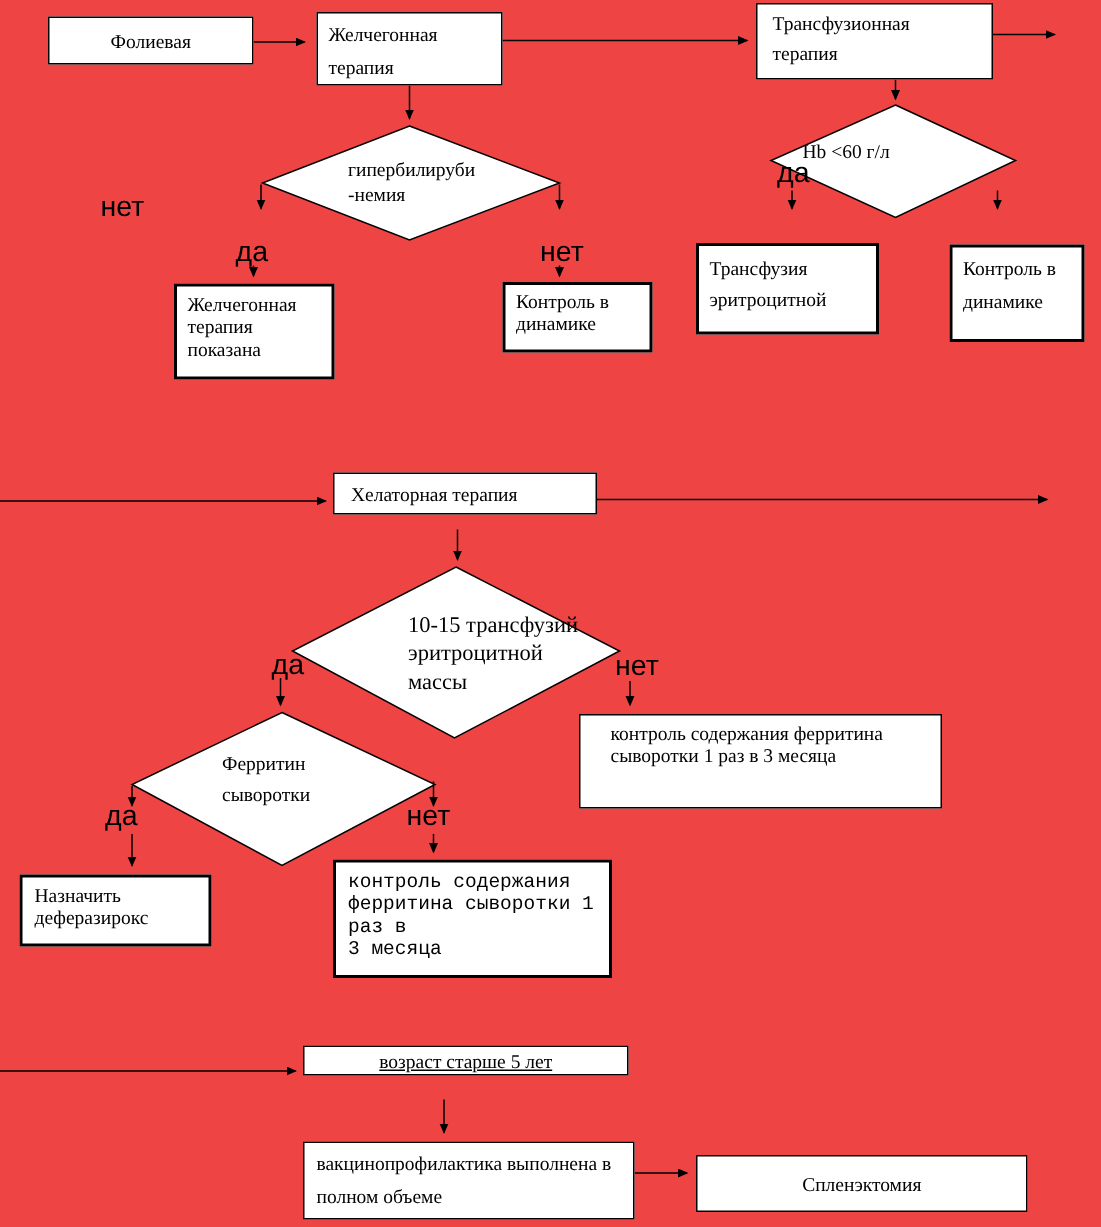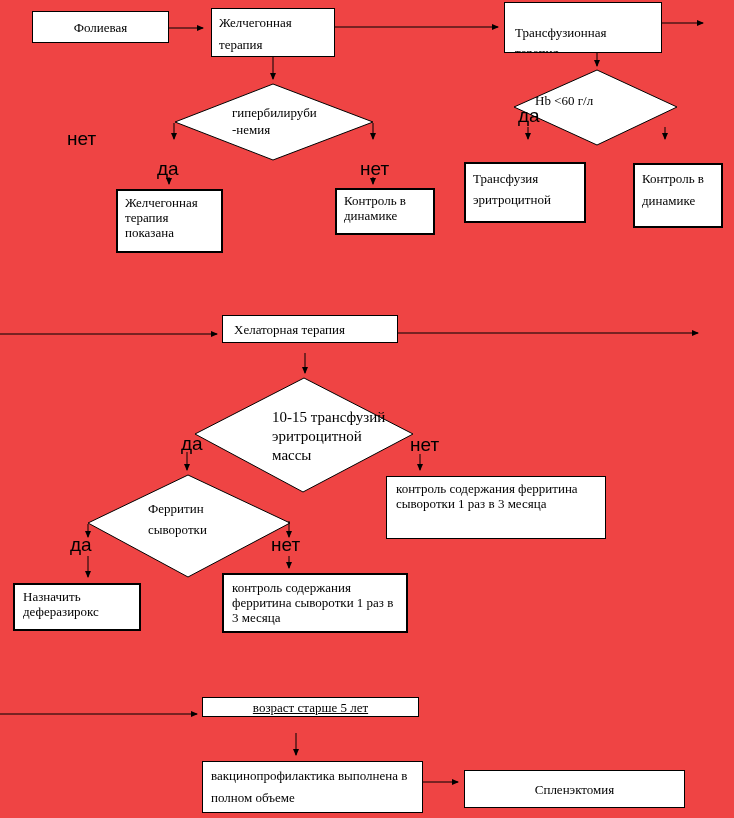--- a/index.html
+++ b/index.html
@@ -58,45 +58,45 @@
     <line x1="0" y1="714" x2="197" y2="714" stroke="#000" marker-end="url(#ah)"></line>
     <line x1="296" y1="733" x2="296" y2="755" stroke="#000" marker-end="url(#ah)"></line>
     <line x1="423" y1="782" x2="458" y2="782" stroke="#000" marker-end="url(#ah)"></line>
   </svg>
 
   <div class="box cc" style="left:32px;top:11px;width:137px;height:32px;">Фолиевая</div>
 
   <div class="box lh22" style="left:211px;top:8px;width:124px;height:49px;padding:3px 7px;">Желчегонная
 терапия</div>
 
-  <div class="box lh20" style="left:504px;top:2px;width:158px;height:51px;padding:20px 10px;">Трансфузионная
+  <div class="box lh20" style="left:504px;top:2px;width:158px;height:51px;padding:3px 10px;">Трансфузионная
 терапия</div>
 
   <div class="box b2 lh15" style="left:116px;top:189px;width:107px;height:64px;padding:4px 7px;">Желчегонная
 терапия
 показана</div>
 
   <div class="box b2 lh15" style="left:335px;top:188px;width:100px;height:47px;padding:3px 7px;">Контроль в
 динамике</div>
 
   <div class="box b2 lh21" style="left:464px;top:162px;width:122px;height:61px;padding:4px 7px;">Трансфузия
 эритроцитной</div>
 
   <div class="box b2 lh22" style="left:633px;top:163px;width:90px;height:65px;padding:3px 7px;">Контроль в
 динамике</div>
 
   <div class="box vc" style="left:222px;top:315px;width:176px;height:28px;padding:0 11px;">Хелаторная терапия</div>
 
-  <div class="box lh15" style="left:386px;top:476px;width:220px;height:63px;padding:4px 9px;">контроль содержания ферритина
+  <div class="box lh15" style="left:386px;top:476px;width:242px;height:63px;padding:4px 20px;">контроль содержания ферритина
 сыворотки 1 раз в 3 месяца</div>
 
   <div class="box b2 lh15" style="left:13px;top:583px;width:128px;height:48px;padding:4px 8px;">Назначить
 деферазирокс</div>
 
-  <div class="box b2 lh15" style="left:222px;top:573px;width:186px;height:60px;padding:5px 8px;">контроль содержания
+  <div class="box b2 lh15" style="left:222px;top:573px;width:186px;height:79px;padding:5px 8px;font-family:Liberation Mono, monospace;">контроль содержания
 ферритина сыворотки 1 раз в
 3 месяца</div>
 
   <div class="box cc" style="left:202px;top:697px;width:217px;height:20px;text-decoration:underline;">возраст старше 5 лет</div>
 
   <div class="box lh22" style="left:202px;top:761px;width:221px;height:52px;padding:3px 8px;">вакцинопрофилактика выполнена в
 полном объеме</div>
 
   <div class="box cc" style="left:464px;top:770px;width:221px;height:38px;">Спленэктомия</div>
 

